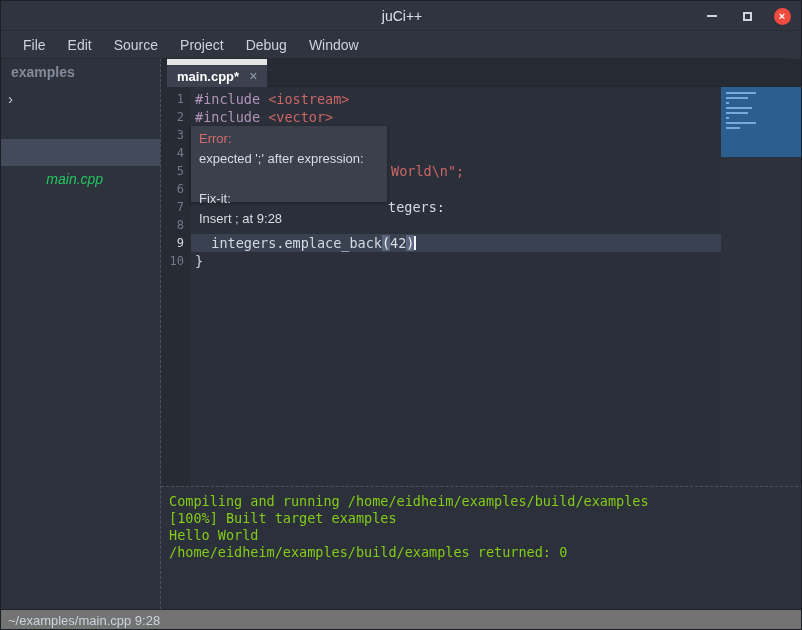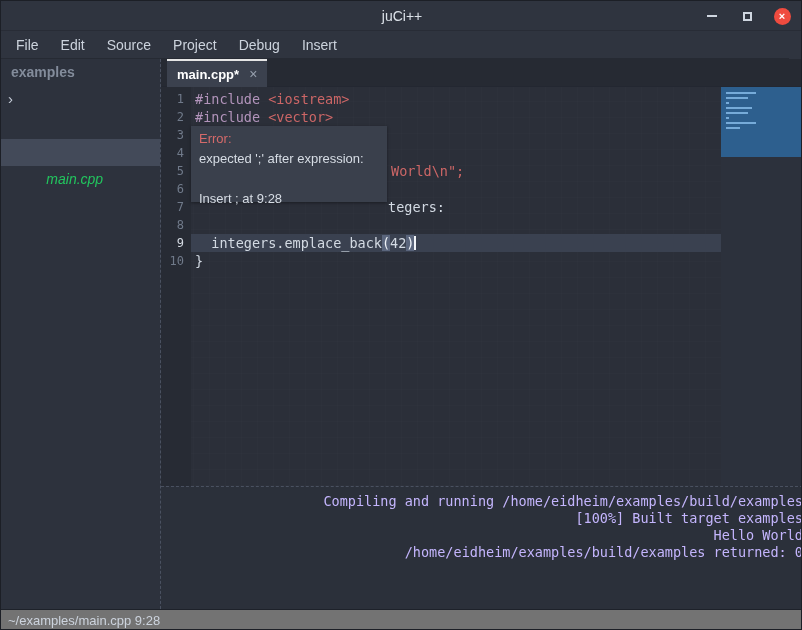--- a/index.html
+++ b/index.html
@@ -9,33 +9,33 @@
   
   .titlebar { position:absolute; left:0; top:0; width:802px; height:30px; background:#2f343f; border-bottom:1px solid #282c36; }
   .title { position:absolute; left:0; top:0; width:100%; text-align:center; line-height:30px; color:#dbe1e8; font-size:14px; }
   .win-controls { position:absolute; right:12px; top:0; height:30px; display:flex; align-items:center; gap:17px; }
   .wbtn { width:18px; height:18px; display:flex; align-items:center; justify-content:center; cursor:default; }
   .min-glyph { width:10px; height:2px; background:#cfd6e0; }
   .restore-glyph { width:9px; height:9px; border:2px solid #cfd6e0; }
   .close-circle { width:17px; height:17px; border-radius:50%; background:#ef4b3f; color:#fff; font-size:11px; font-weight:bold; display:flex; align-items:center; justify-content:center; line-height:1; }
 
   
-  .menubar { position:absolute; left:0; top:30px; width:788px; height:28px; background:#2f343f; border-bottom:1px solid #262a33; display:flex; align-items:center; padding-left:4px; }
+  .menubar { position:absolute; left:0; top:30px; width:788px; height:28px; background:#2f343f; border-bottom:1px solid #262a33; display:flex; align-items:center; padding-left:11px; }
   .menu-item { padding:0 11px; line-height:28px; color:#ccd3dd; font-size:14px; cursor:default; }
 
   
   .sidebar { position:absolute; left:0; top:58px; width:160px; height:550px; background:#2d323d; border-right:1px dashed #4a5160; }
   .side-header { height:26px; line-height:26px; padding-left:10px; color:#838c9b; font-size:14px; font-weight:bold; }
   .tree-item { position:relative; height:27px; line-height:27px; padding-left:22px; color:#d3dae3; font-size:14px; cursor:default; white-space:pre; }
   .tree-item.selected { background:#434a59; color:#22c55e;font-style:italic; }
   .chevron { position:absolute; left:7px; top:0; color:#c6cdd8; font-size:15px; }
 
   
   .tabbar { position:absolute; left:160px; top:58px; width:642px; height:28px; background:#262a33; border-bottom:1px solid #232731; }
-  .tab { position:absolute; left:6px; top:0; height:28px; display:flex; align-items:center; gap:10px; padding:0 10px; background:#3b414e; border-top:2px solid #e5e5e5; }
+  .tab { position:absolute; left:6px; top:0; height:28px; display:flex; align-items:center; gap:10px; padding:0 10px; background:#3b414e; border-top:6px solid #e5e5e5; }
   .tab-label { color:#ffffff; font-size:13px; font-weight:bold; }
   .tab-close { color:#97a0ae; font-size:14px; line-height:1; cursor:default; }
 
   
   .editor { position:absolute; left:160px; top:86px; width:642px; height:399px; background:#2b2f39;
             background-image:repeating-linear-gradient(0deg, rgba(255,255,255,0.012) 0 1px, transparent 1px 16px),
                              repeating-linear-gradient(90deg, rgba(255,255,255,0.012) 0 1px, transparent 1px 16px); }
   .gutter { position:absolute; left:0; top:0; width:30px; height:100%; background:#272b34; padding-top:3px; }
   .gutter-num { height:18px; line-height:18px; text-align:right; padding-right:7px; color:#707a8a; font-family:"DejaVu Sans Mono",monospace; font-size:12px; }
   .gutter-num.current { color:#d6dce4; }
@@ -59,21 +59,21 @@
 
   
   .tooltip { position:absolute; background:#3a404c; color:#d7dde5; font-size:13px; box-shadow:0 1px 3px rgba(0,0,0,0.4); }
   .tooltip-diag { left:30px; top:39px; width:196px; height:76px; padding:3px 8px; }
   .tooltip-diag div { height:20px; line-height:20px; white-space:pre; }
   .tt-error { color:#d56a6a; }
   .tooltip-type { left:263px; top:123px; height:22px; line-height:22px; padding:0 8px; white-space:pre; }
 
   
   .terminal { position:absolute; left:160px; top:485px; width:642px; height:123px; background:#2b303a; border-top:1px dashed #4a5160; padding:6px 0 0 8px; }
-  .term-line { height:17px; line-height:17px; font-family:"DejaVu Sans Mono",monospace; font-size:13.5px; color:#c4b5fd; white-space:pre;text-align:right; }
+  .term-line { height:17px; line-height:17px; font-family:"DejaVu Sans Mono",monospace; font-size:13.5px; color:#84cc16; white-space:pre; }
 
   
   .statusbar { position:absolute; left:0; top:608px; width:802px; height:22px; background:#737373; border-top:1px solid #1e222a; }
   .status-left { position:absolute; left:7px; top:0; line-height:21px; color:#ccd3dd; font-size:13px; white-space:pre; }
   .status-right { position:absolute; right:147px; top:0; line-height:21px; font-size:13px; white-space:pre; }
 </style>
 </head>
 <body>
 
 <div class="window">
@@ -92,21 +92,21 @@
         </span>
     </div>
   </div>
 
   <div class="menubar">
     <span class="menu-item">File</span>
     <span class="menu-item">Edit</span>
     <span class="menu-item">Source</span>
     <span class="menu-item">Project</span>
     <span class="menu-item">Debug</span>
-    <span class="menu-item">Insert</span>
+    <span class="menu-item">Window</span>
   </div>
 
   <div class="sidebar">
     <div class="side-header">examples</div>
     <div class="tree-item">
       <span class="chevron">›</span>
       <span class="tree-label">build</span>
     </div>
     <div class="tree-item">
       <span class="tree-label">CMakeLists.txt</span>
@@ -162,20 +162,21 @@
           <div class="mm-line mm-w1"></div>
           <div class="mm-line mm-w5"></div>
         </div>
       </div>
     </div>
 
     <div class="tooltip tooltip-diag">
       <div class="tt-error">Error:</div>
       <div>expected ';' after expression:</div>
       <div></div>
+      <div>Fix-it:</div>
       <div>Insert ; at 9:28</div>
     </div>
 
   </div>
 
   <div class="terminal">
     <div class="term-line">Compiling and running /home/eidheim/examples/build/examples</div>
     <div class="term-line">[100%] Built target examples</div>
     <div class="term-line">Hello World</div>
     <div class="term-line">/home/eidheim/examples/build/examples returned: 0</div>

